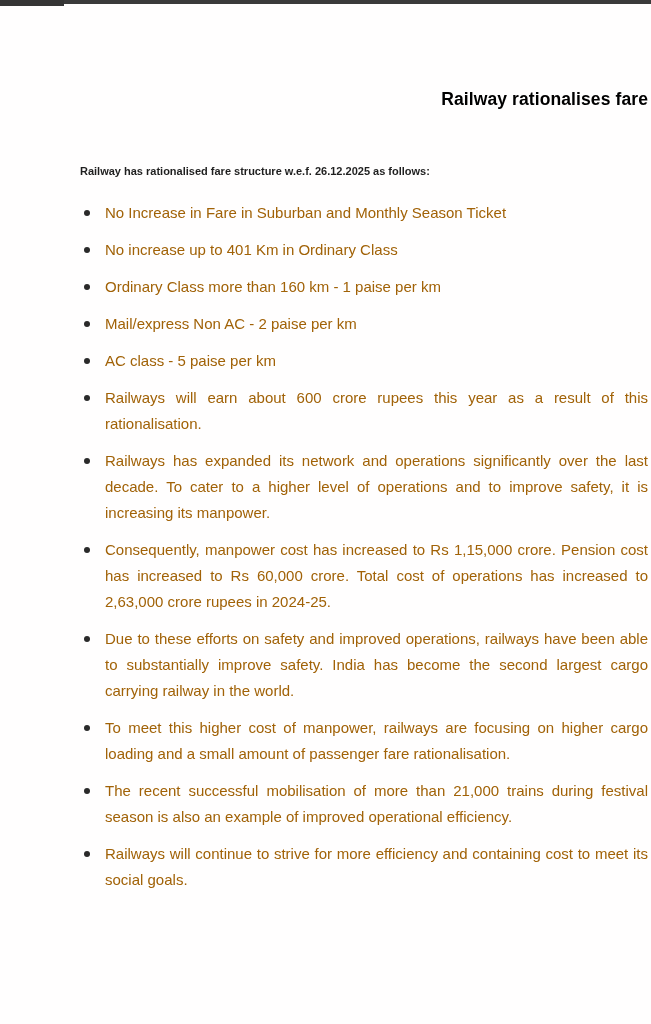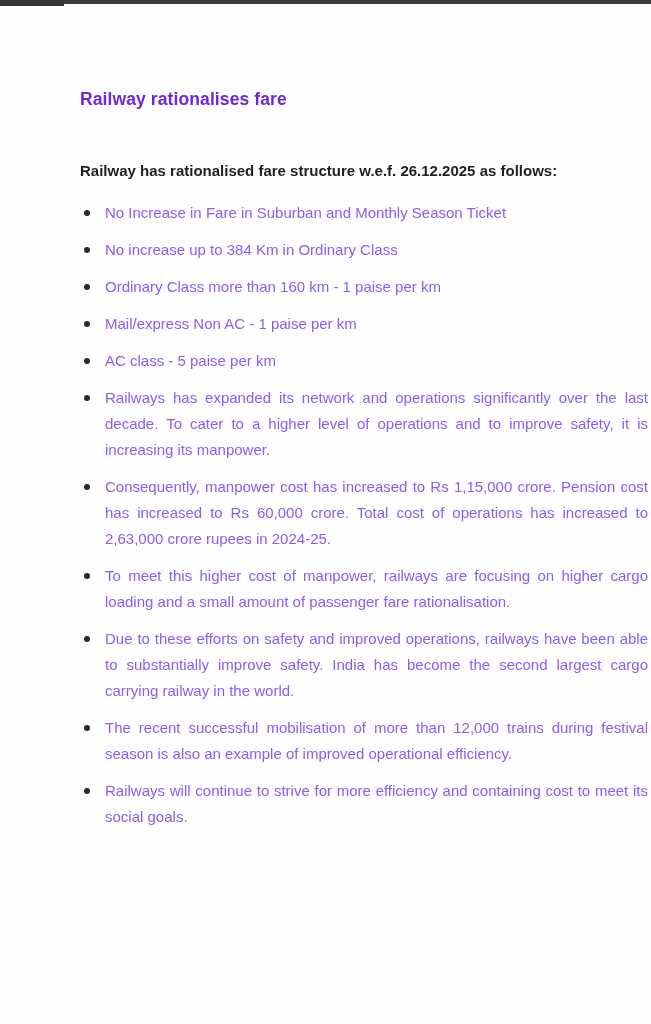--- a/index.html
+++ b/index.html
@@ -34,48 +34,48 @@
     background: #353535;
   }
   .content {
     position: absolute;
     top: 0;
     left: 80px;
     width: 568px;
   }
   .doc-title {
     margin-top: 86px;
-    text-align: left;
+    text-align: right;
     font-size: 17.5px;
     font-weight: bold;
     line-height: 26px;
-    color: #6d28d9;
+    color: #000000;
     letter-spacing: 0.1px;
   }
   .doc-heading {
     margin-top: 46px;
-    font-size: 15px;
+    font-size: 11px;
     font-weight: bold;
     line-height: 26px;
     color: #1f1f1f;
   }
   ul.bullet-list {
     list-style: none;
     margin: 16px 0 0 0;
     padding: 0;
   }
   ul.bullet-list li {
     position: relative;
     padding-left: 25px;
     margin-bottom: 11px;
     font-size: 15px;
     line-height: 26px;
     text-align: justify;
     text-justify: inter-word;
-    color: #8b5cf6;
+    color: #a16207;
   }
   .dot {
     position: absolute;
     left: 4px;
     top: 10px;
     width: 6px;
     height: 6px;
     border-radius: 50%;
     background: #2a2a2a;
   }
@@ -94,53 +94,57 @@
 
     <div class="doc-heading">Railway has rationalised fare structure w.e.f. 26.12.2025 as follows:</div>
 
     <ul class="bullet-list">
       <li>
         <span class="dot"></span>
         <span>No Increase in Fare in Suburban and Monthly Season Ticket</span>
       </li>
       <li>
         <span class="dot"></span>
-        <span>No increase up to 384 Km in Ordinary Class</span>
+        <span>No increase up to 401 Km in Ordinary Class</span>
       </li>
       <li>
         <span class="dot"></span>
         <span>Ordinary Class more than 160 km - 1 paise per km</span>
       </li>
       <li>
         <span class="dot"></span>
-        <span>Mail/express Non AC - 1 paise per km</span>
+        <span>Mail/express Non AC - 2 paise per km</span>
       </li>
       <li>
         <span class="dot"></span>
         <span>AC class - 5 paise per km</span>
+      </li>
+      <li>
+        <span class="dot"></span>
+        <span>Railways will earn about 600 crore rupees this year as a result of this rationalisation.</span>
       </li>
       <li>
         <span class="dot"></span>
         <span>Railways has expanded its network and operations significantly over the last decade.  To cater to a higher level of operations and to improve safety, it is increasing its manpower.</span>
       </li>
       <li>
         <span class="dot"></span>
         <span>Consequently, manpower cost has increased to Rs 1,15,000 crore. Pension cost has increased to Rs 60,000 crore. Total cost of operations has increased to 2,63,000 crore rupees in 2024-25.</span>
       </li>
       <li>
         <span class="dot"></span>
+        <span>Due to these efforts on safety and improved operations, railways have been able to substantially improve safety.  India has become the second largest cargo carrying railway in the world.</span>
+      </li>
+      <li>
+        <span class="dot"></span>
         <span>To meet this higher cost of manpower, railways are focusing on higher cargo loading and a small amount of passenger fare rationalisation.</span>
       </li>
       <li>
         <span class="dot"></span>
-        <span>Due to these efforts on safety and improved operations, railways have been able to substantially improve safety.  India has become the second largest cargo carrying railway in the world.</span>
-      </li>
-      <li>
-        <span class="dot"></span>
-        <span>The recent successful mobilisation of more than 12,000 trains during festival season is also an example of improved operational efficiency.</span>
+        <span>The recent successful mobilisation of more than 21,000 trains during festival season is also an example of improved operational efficiency.</span>
       </li>
       <li>
         <span class="dot"></span>
         <span>Railways will continue to strive for more efficiency and containing cost to meet its social goals.</span>
       </li>
     </ul>
 
   </div>
 </div>
 

